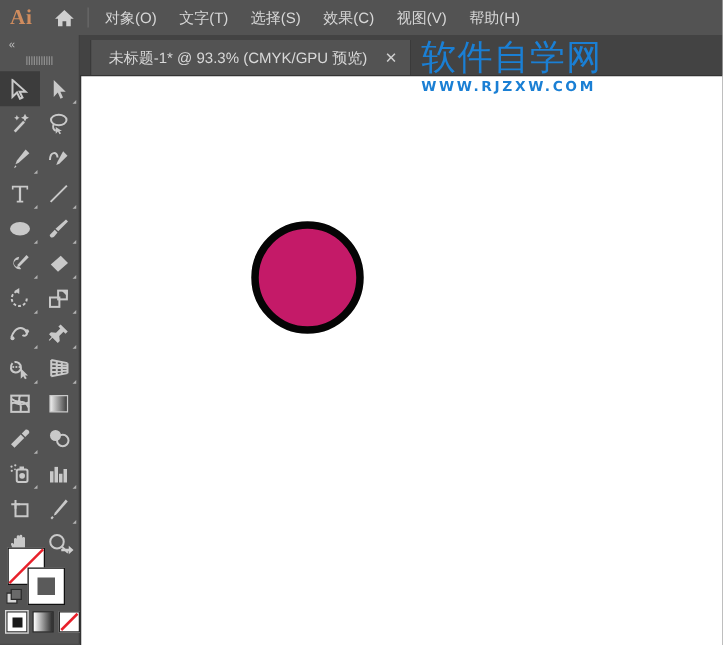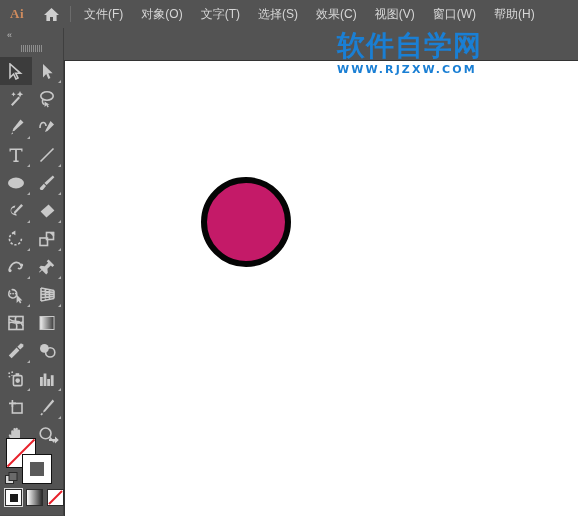--- a/index.html
+++ b/index.html
@@ -11,21 +11,21 @@
   }
   #app{position:relative;width:578px;height:516px;}
 
   
   #menubar{
     position:absolute;left:0;top:0;width:578px;height:28px;
     background:#535353;display:flex;align-items:center;
   }
   #ai-logo{
     width:34px;height:28px;display:flex;align-items:center;justify-content:center;
-    color:#d08c5e;font-size:13px;font-weight:bold;letter-spacing:.5px;
+    color:#d08c5e;font-size:17px;font-weight:bold;letter-spacing:.5px;
     font-family:"Liberation Serif","DejaVu Serif",serif;
   }
   #home-btn{
     width:34px;height:28px;display:flex;align-items:center;justify-content:center;
   }
   #menubar .vsep{width:1px;height:16px;background:#6b6b6b;margin:0 4px 0 2px;}
   .menu-item{
     color:#d6d6d6;font-size:12px;padding:5px 9px;white-space:nowrap;cursor:default;
   }
 
@@ -117,21 +117,21 @@
   #shape-circle{
     position:absolute;left:137px;top:117px;width:78px;height:78px;border-radius:50%;
     background:#c41a68;border:6px solid #050505;box-sizing:content-box;
   }
 
   
   #watermark{
     position:absolute;left:337px;top:32px;user-select:none;
   }
   #wm-cn{
-    color:#1a7fd4;font-size:28px;font-weight:bold;letter-spacing:1px;line-height:1;
+    color:#1a7fd4;font-size:28px;font-weight:normal;letter-spacing:1px;line-height:1;
     font-family:"DejaVu Sans","Liberation Sans",sans-serif;
   }
   #wm-en{
     color:#1a7fd4;font-size:11px;font-weight:bold;letter-spacing:2.1px;
     line-height:1;margin-top:4px;
     font-family:"DejaVu Sans","Liberation Sans",sans-serif;
   }
 </style>
 </head>
 <body>
@@ -139,30 +139,34 @@
 <div id="app">
 
   <div id="menubar">
     <div id="ai-logo" style="color: rgb(208, 140, 94);">Ai</div>
     <div id="home-btn">
       <svg width="17" height="15" viewBox="0 0 17 15" aria-hidden="true">
         <path d="M8.5 1 L16 8 L13.6 8 L13.6 14 L10 14 L10 10 L7 10 L7 14 L3.4 14 L3.4 8 L1 8 Z" fill="#cfcfcf"></path>
       </svg>
     </div>
     <div class="vsep"></div>
-    <div class="menu-item">文件(F)</div>
     <div class="menu-item">对象(O)</div>
     <div class="menu-item">文字(T)</div>
     <div class="menu-item">选择(S)</div>
     <div class="menu-item">效果(C)</div>
     <div class="menu-item">视图(V)</div>
-    <div class="menu-item">窗口(W)</div>
     <div class="menu-item">帮助(H)</div>
   </div>
 
+  <div id="tabstrip">
+    <div id="doc-tab">
+      <span id="doc-tab-title">未标题-1* @ 93.3% (CMYK/GPU 预览)</span>
+      <span id="doc-tab-close">✕</span>
+    </div>
+  </div>
 
   <div id="toolpanel">
     <div id="tp-collapse">«</div>
     <div id="tp-grip">
       <i></i>
         <i></i>
         <i></i>
         <i></i>
         <i></i>
         <i></i>

